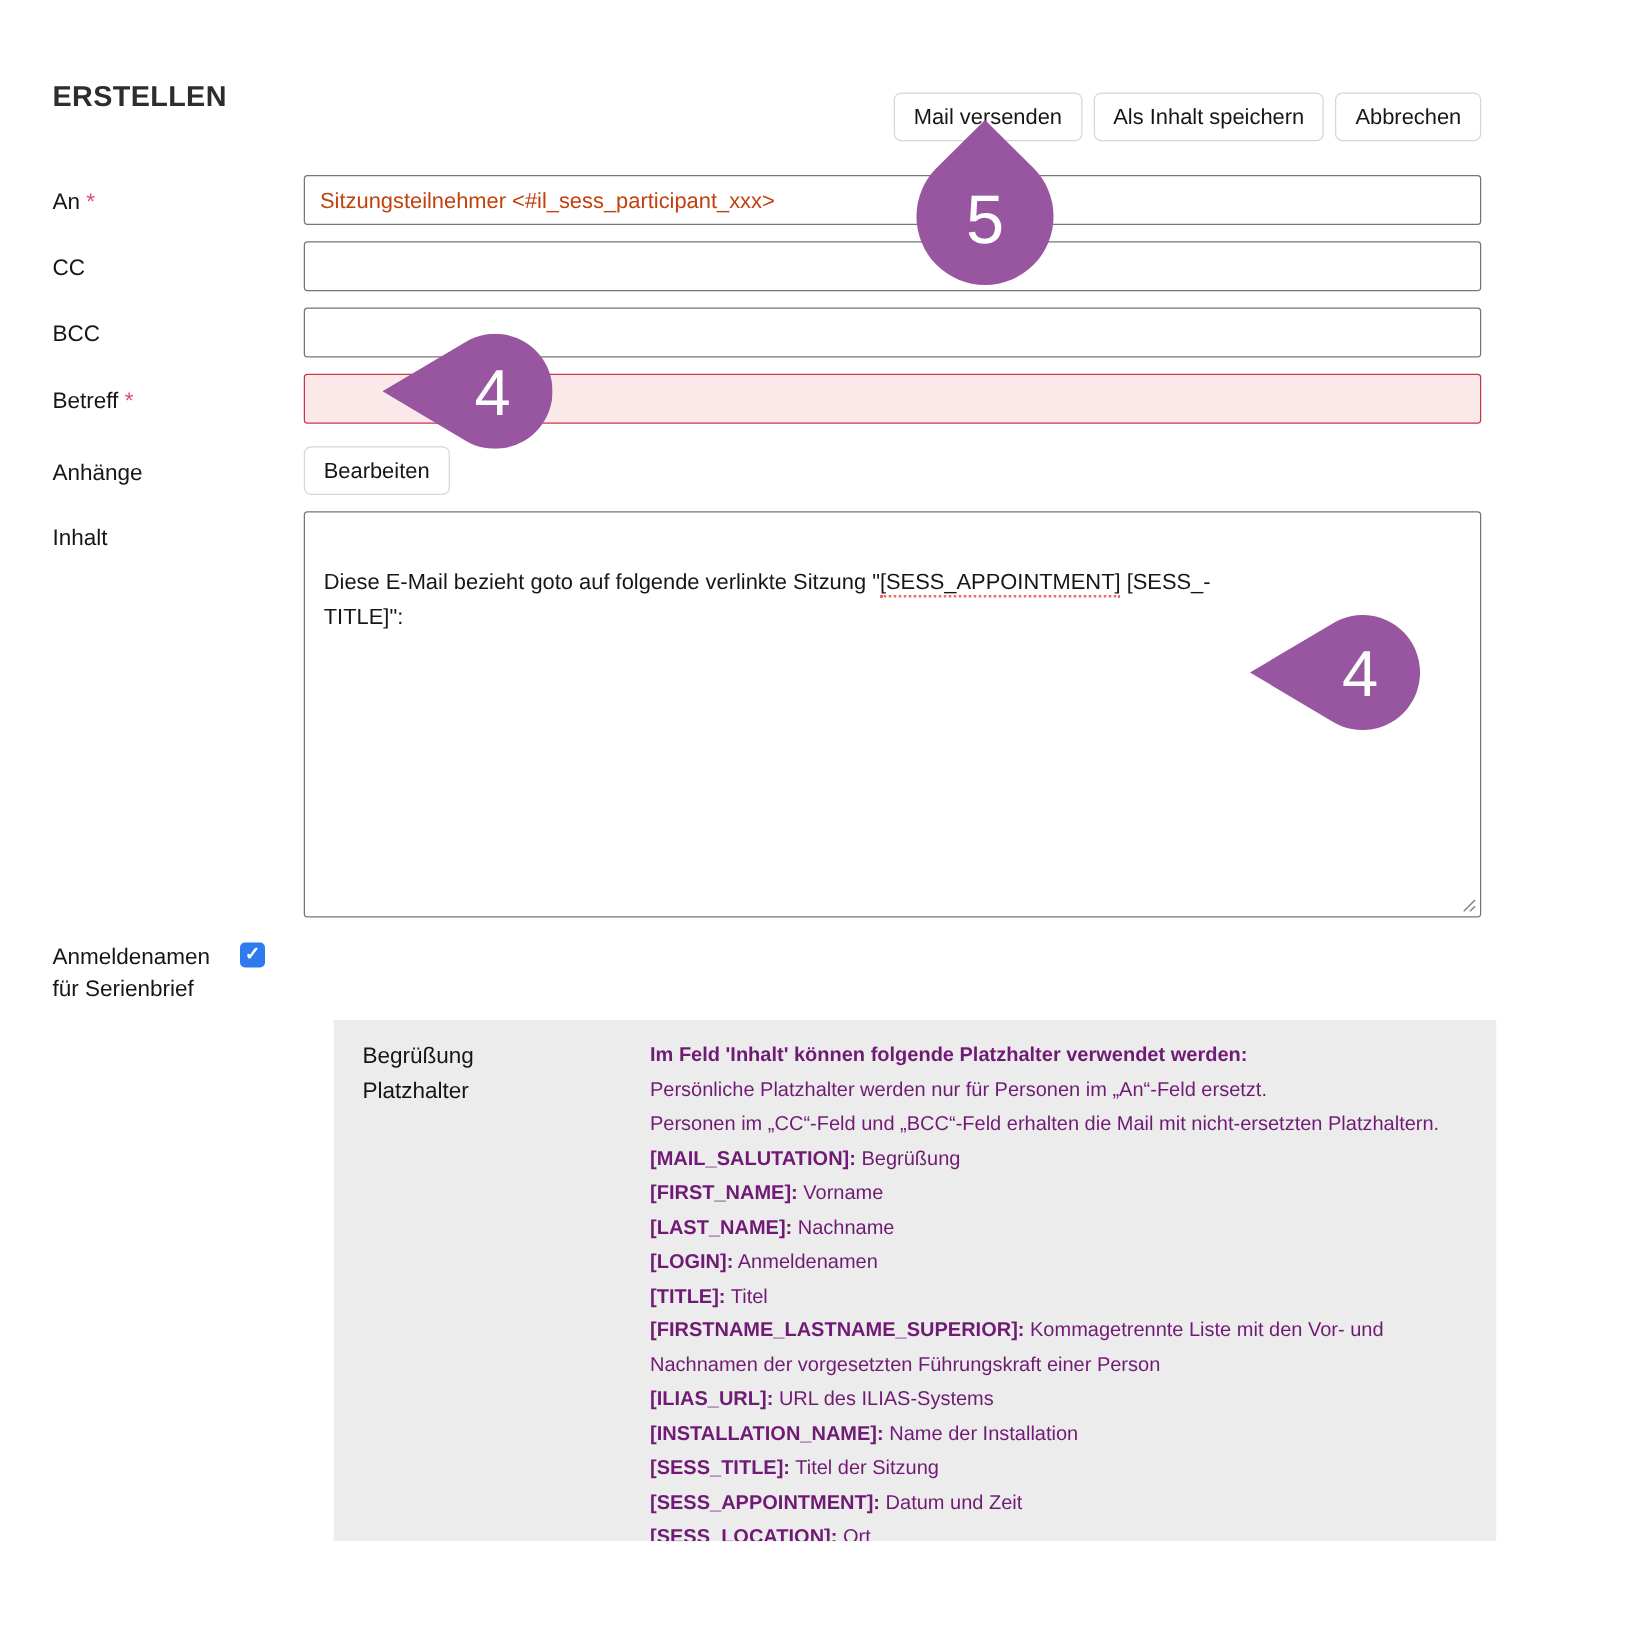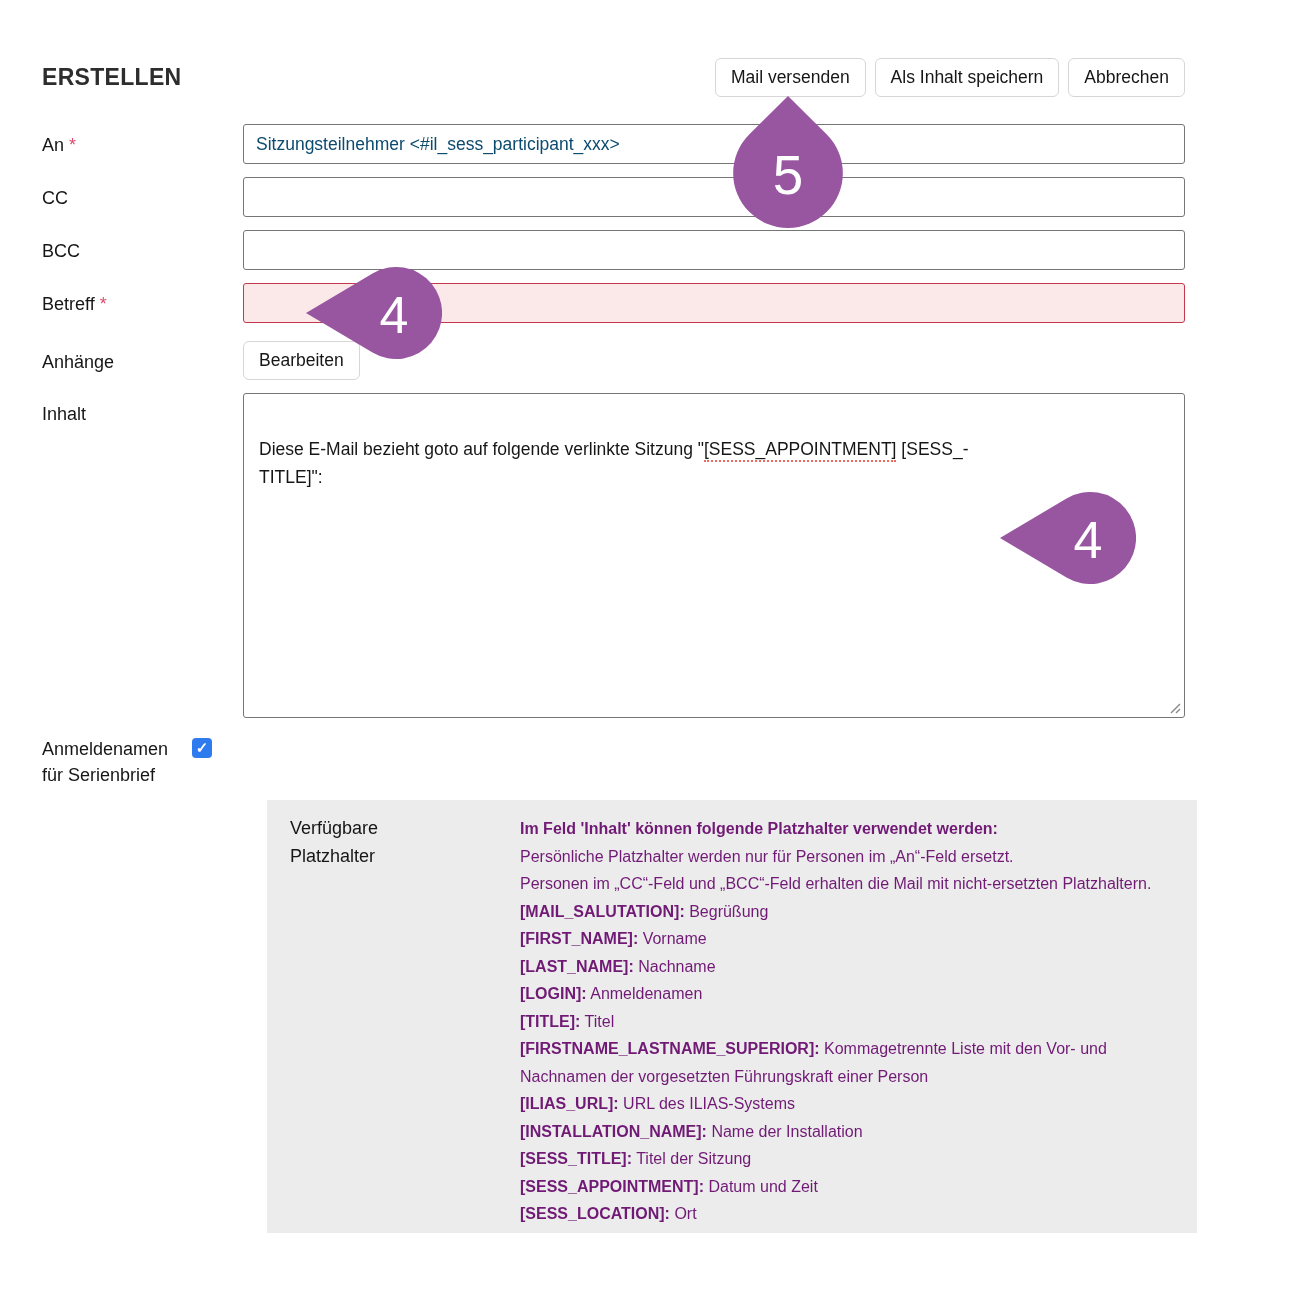--- a/index.html
+++ b/index.html
@@ -9,34 +9,34 @@
     box-sizing:border-box;
     padding:58px 115px 0 42px;
     background:#fff;
     font-family:"Liberation Sans",sans-serif;
     color:#161616;
     overflow:hidden;
   }
   
   .header{display:flex;justify-content:space-between;align-items:flex-start;margin-bottom:27px;}
   .page-title{font-size:23px;font-weight:bold;color:#2d2d2d;letter-spacing:.3px;padding-top:6px;}
-  .btn-row{display:flex;gap:9px;}
+  .btn-row{display:flex;gap:9px;margin-top:16px;}
   .btn{
     background:#fff;border:1px solid #d6d6d6;border-radius:6px;
     font-family:inherit;font-size:17.5px;color:#161616;
     padding:8px 15px;line-height:21px;cursor:pointer;white-space:nowrap;
   }
   
   .row{display:flex;align-items:flex-start;margin-bottom:13px;}
   .row-label{flex:0 0 201px;font-size:18px;color:#161616;padding-top:8px;line-height:26px;}
   .req{color:#e04a6b;}
   .field{
     flex:1;height:40px;box-sizing:border-box;
     border:1px solid #767676;border-radius:3px;background:#fff;
-    font-family:inherit;font-size:17.5px;color:#0c4a6e;padding:0 12px;outline:none;
+    font-family:inherit;font-size:17.5px;color:#c2410c;padding:0 12px;outline:none;
   }
   .field-error{background:#fbe8e9;border-color:#c4384e;}
   .attach-row{margin-top:18px;}
   
   .textarea{
     flex:1;height:325px;box-sizing:border-box;position:relative;
     border:1px solid #767676;border-radius:3px;background:#fff;
     font-size:17.5px;line-height:28px;color:#161616;
     padding:13px 15px;overflow:hidden;cursor:text;
   }
@@ -124,21 +124,21 @@
 
   <div class="row" style="margin-top:9px;margin-bottom:0;">
     <div class="row-label" style="padding-top:5px;max-width:150px;">Anmeldenamen für Serienbrief</div>
     <div style="flex:1;">
       <div class="checkbox">✓</div>
     </div>
   </div>
 
   <div class="panel">
     <div class="panel-label">
-        <span>Verfügbare Platzhalter</span>
+        <span>Begrüßung Platzhalter</span>
       </div>
     <div class="panel-body">
       <div class="ph-line b">Im Feld 'Inhalt' können folgende Platzhalter verwendet werden:</div>
       <div>
           <div class="ph-line">Persönliche Platzhalter werden nur für Personen im „An“-Feld ersetzt.</div>
           <div class="ph-line">Personen im „CC“-Feld und „BCC“-Feld erhalten die Mail mit nicht-ersetzten Platzhaltern.</div>
         </div>
       <div>
           <div class="ph-item"><span class="b">[MAIL_SALUTATION]:</span> <span>Begrüßung</span></div>
           <div class="ph-item"><span class="b">[FIRST_NAME]:</span> <span>Vorname</span></div>

